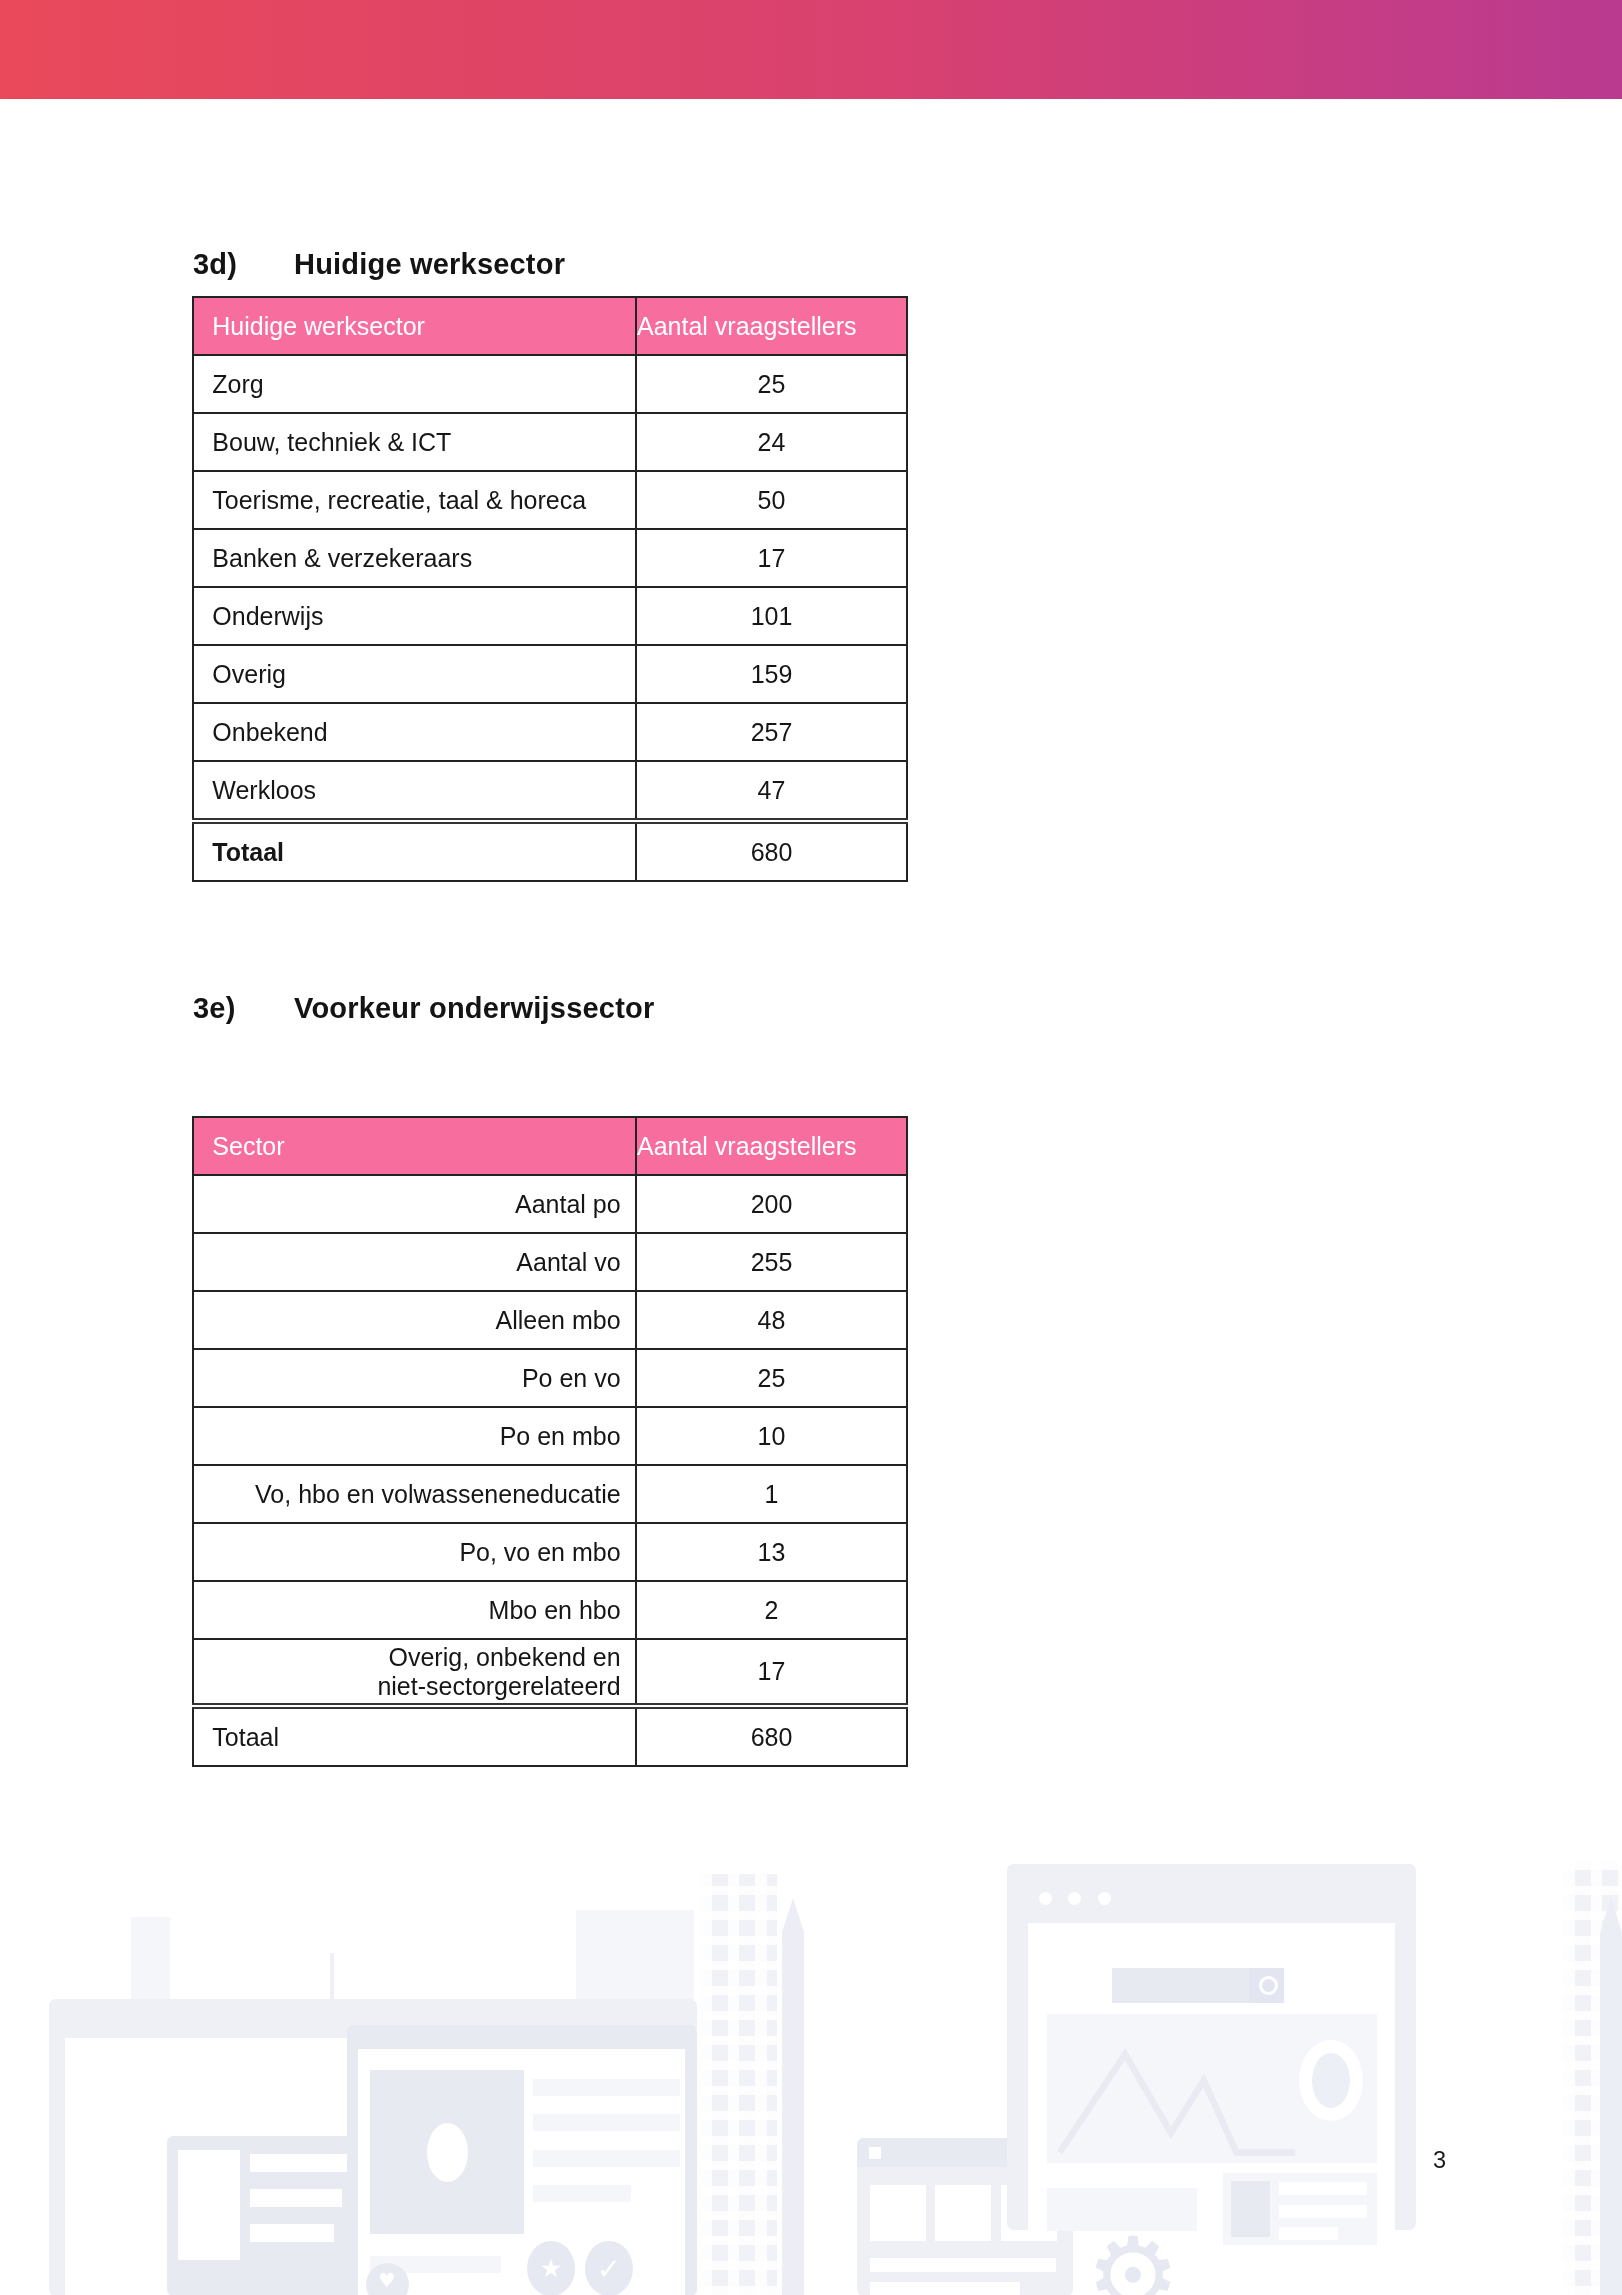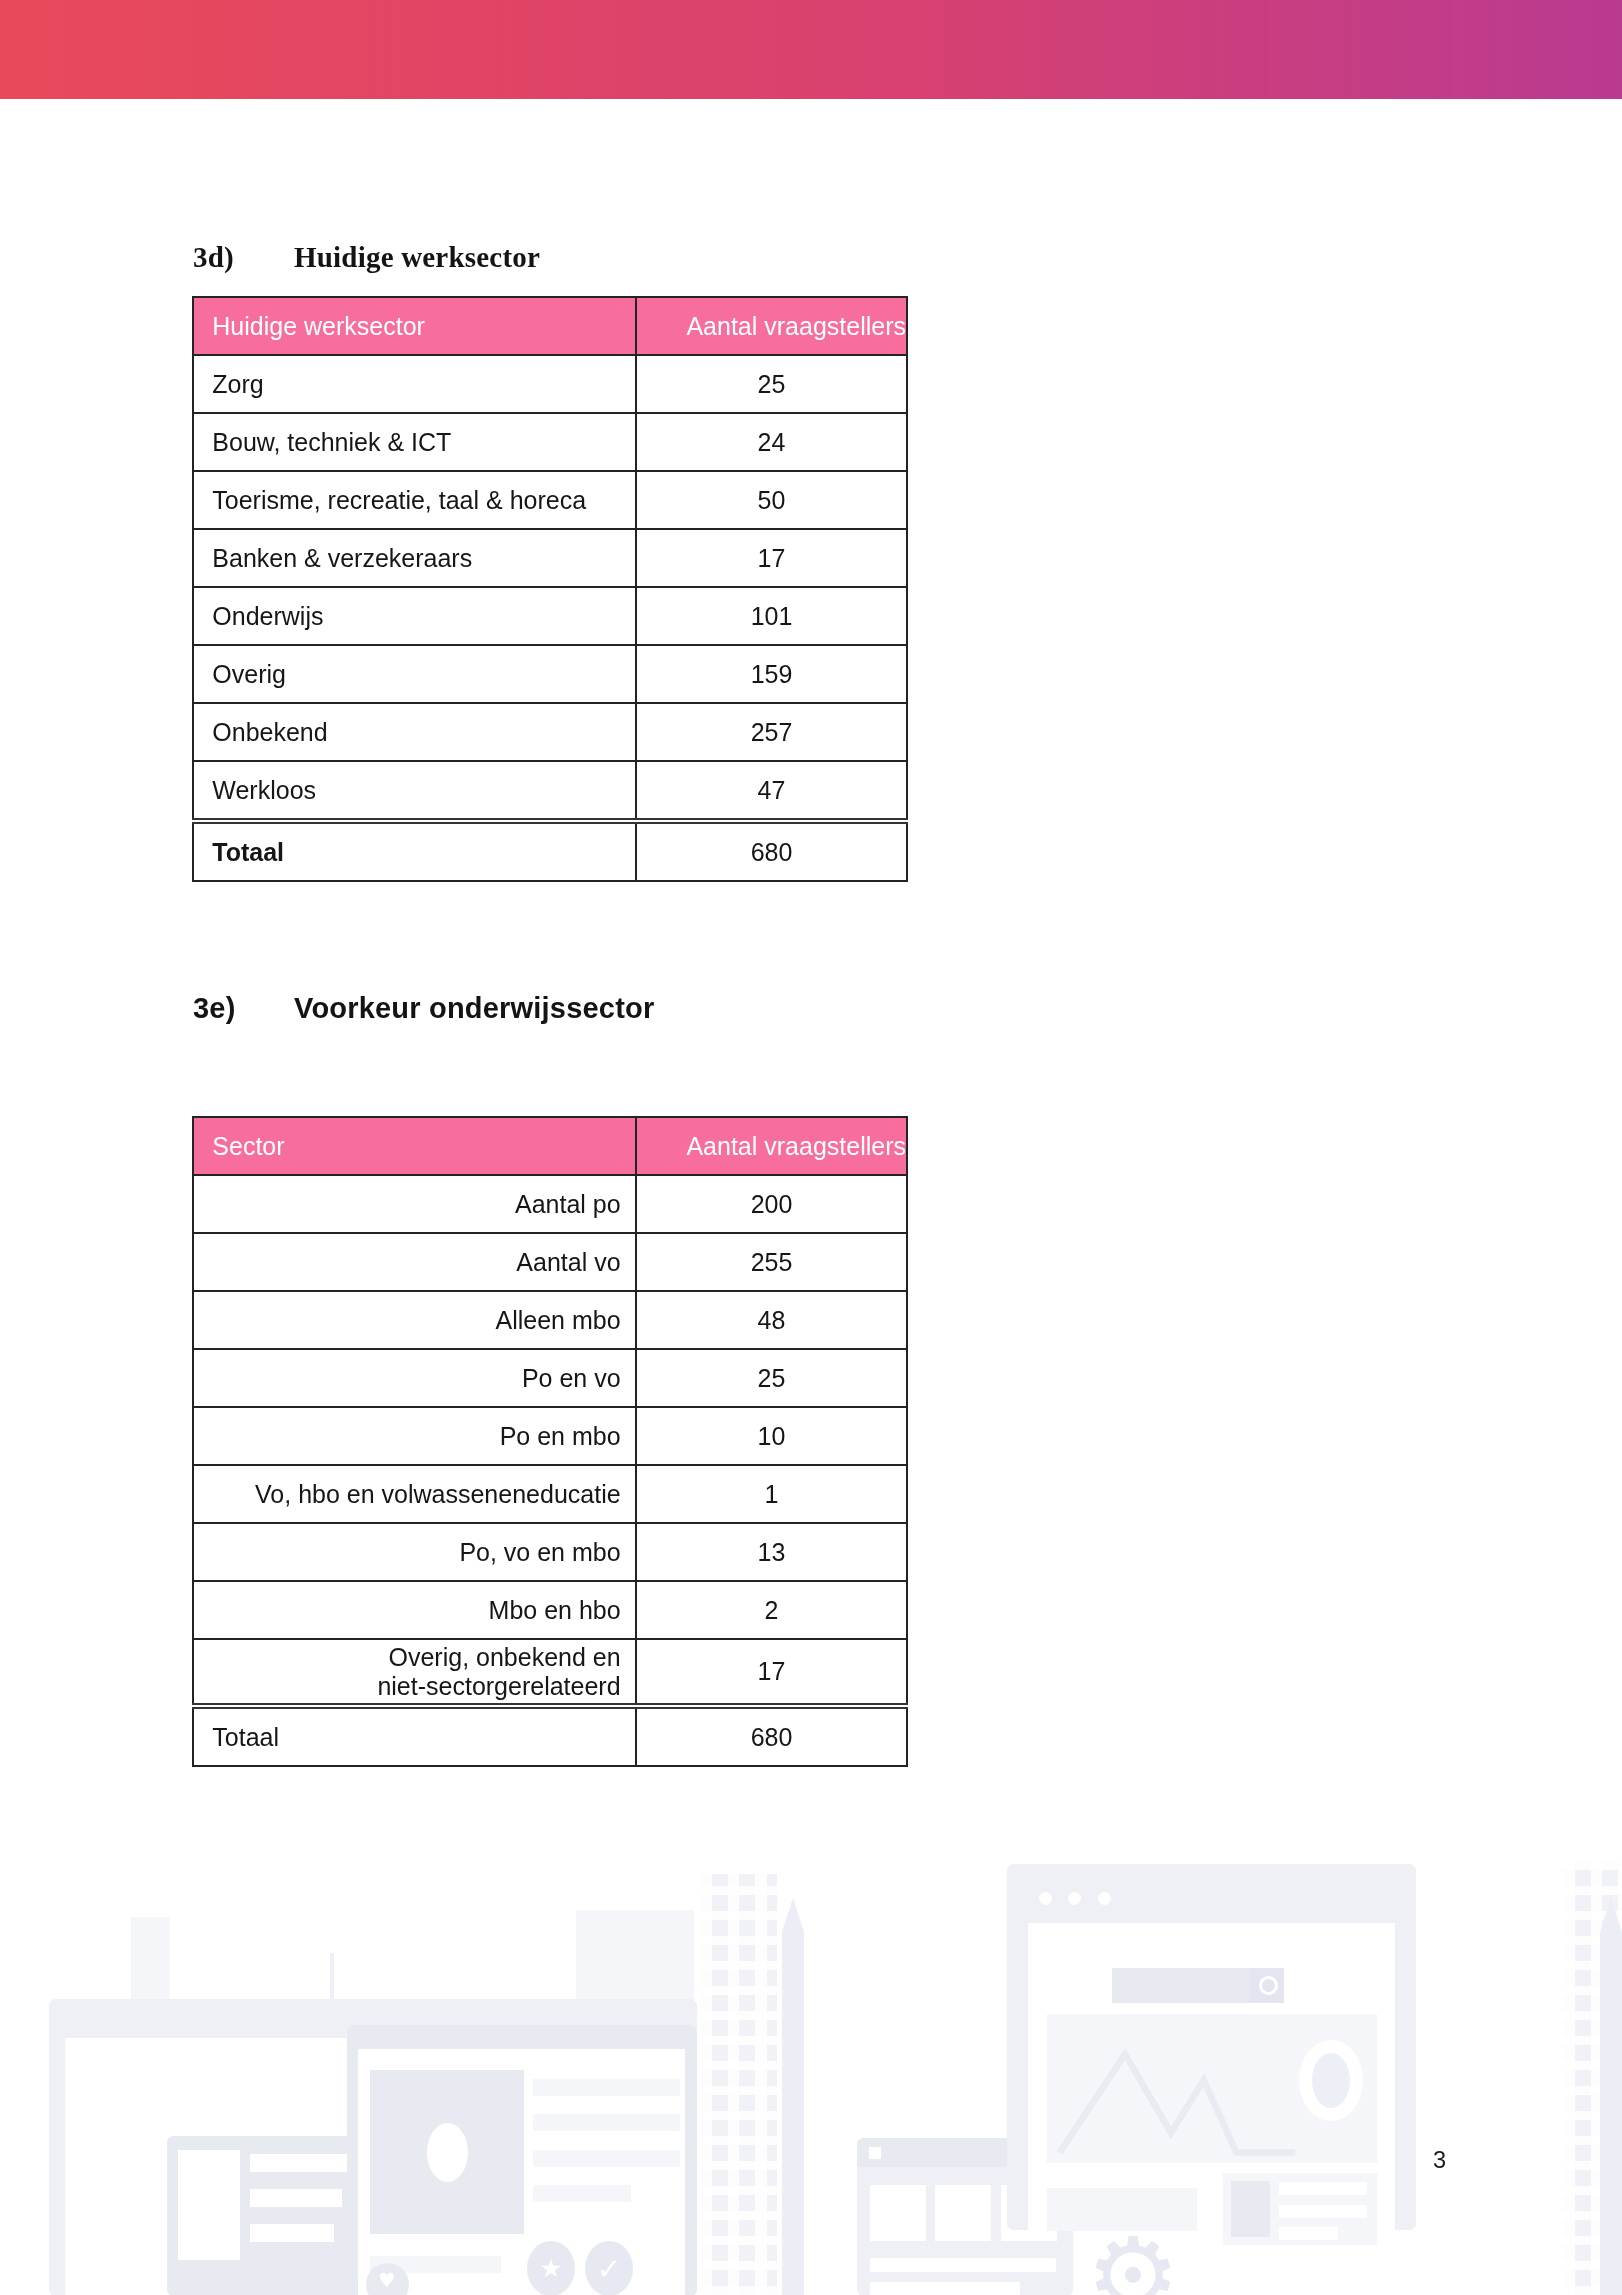--- a/index.html
+++ b/index.html
@@ -11,21 +11,21 @@
   
   .top-bar{
     position:absolute;left:0;top:0;width:1622px;height:99px;
     background:linear-gradient(90deg,var(--bar-gradient-start,#E9495A) 0%,#D84170 55%,var(--bar-gradient-end,#BA3A90) 100%);
   }
   
   .section-heading{
     position:absolute;left:193px;margin:0;
     font-size:29px;font-weight:600;color:#141414;letter-spacing:0.2px;
   }
-  #heading-3d{top:241px;font-family:Liberation Serif, serif;}
+  #heading-3d{top:248px;}
   #heading-3e{top:992px;}
   .section-number{display:inline-block;width:101px;font-weight:600;}
   
   table.data-table{
     position:absolute;left:192px;width:714px;
     border-collapse:collapse;table-layout:fixed;
     font-size:25px;color:#161616;
   }
   #table-0{top:296px;}
   #table-1{top:1116px;}
@@ -34,21 +34,21 @@
   .data-table th,.data-table td{
     border:2px solid #232323;height:56px;padding:0;
     font-weight:400;vertical-align:middle;
   }
   .data-table thead th{
     background:var(--table-header-bg,#F76E9E);
     color:var(--table-header-text,#ffffff);
     font-size:25px;
   }
   .data-table th.label{ text-align:left;padding-left:18.3px;padding-right:14.4px;}
-  .data-table th.value{ text-align:right;}
+  .data-table th.value{ text-align:left;}
   .data-table td.label{ text-align:left;padding-left:18.3px;padding-right:14.4px;white-space:pre-line;line-height:29px;}
   .data-table td.value{ text-align:center;}
   table.align-right td.label{text-align:right;}
   .data-table tr.two-line td{height:63px;}
   .data-table tr.total-row td{border-top:6.5px double #343434;}
   .data-table tr.total-row td.label{text-align:left;}
   table.total-bold tr.total-row td.label{font-weight:700;}
   
   .page-number{
     position:absolute;left:1433px;top:2147px;width:39px;

